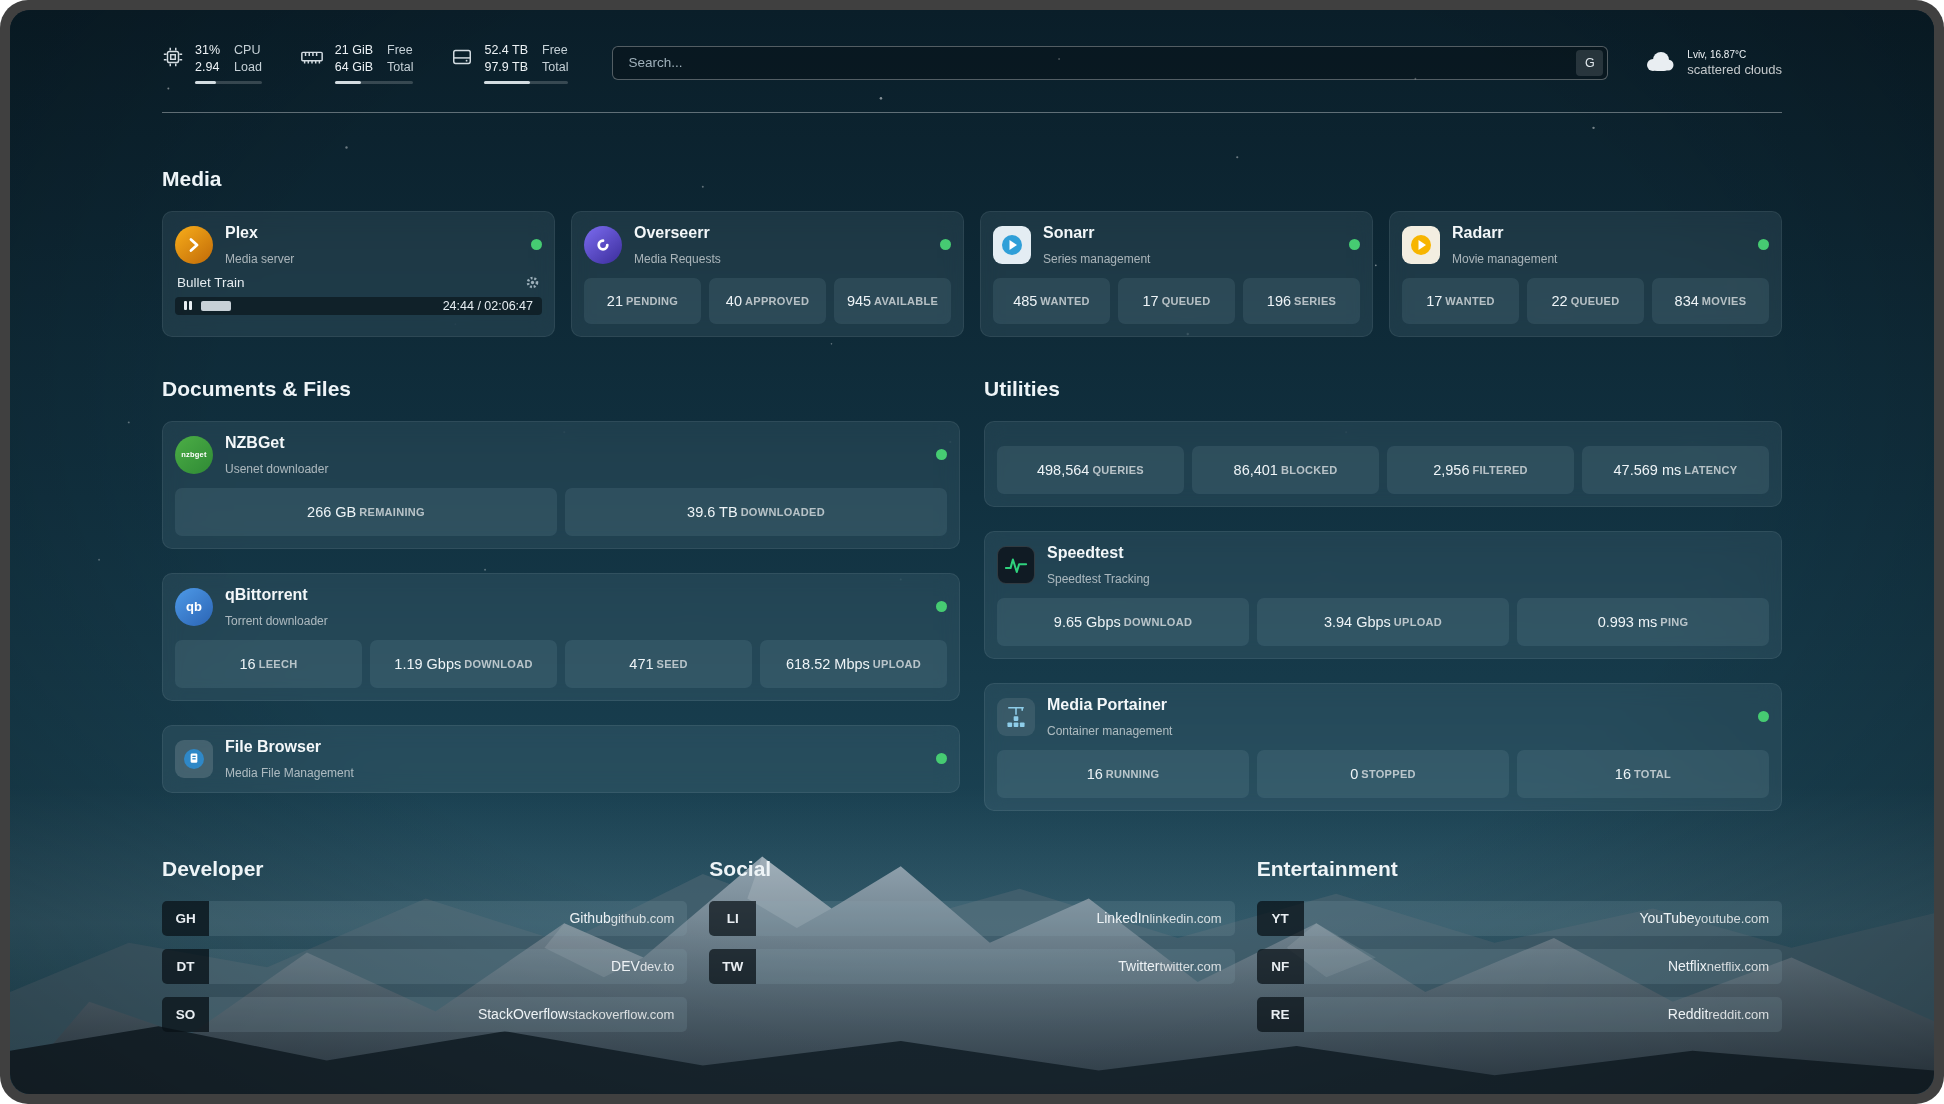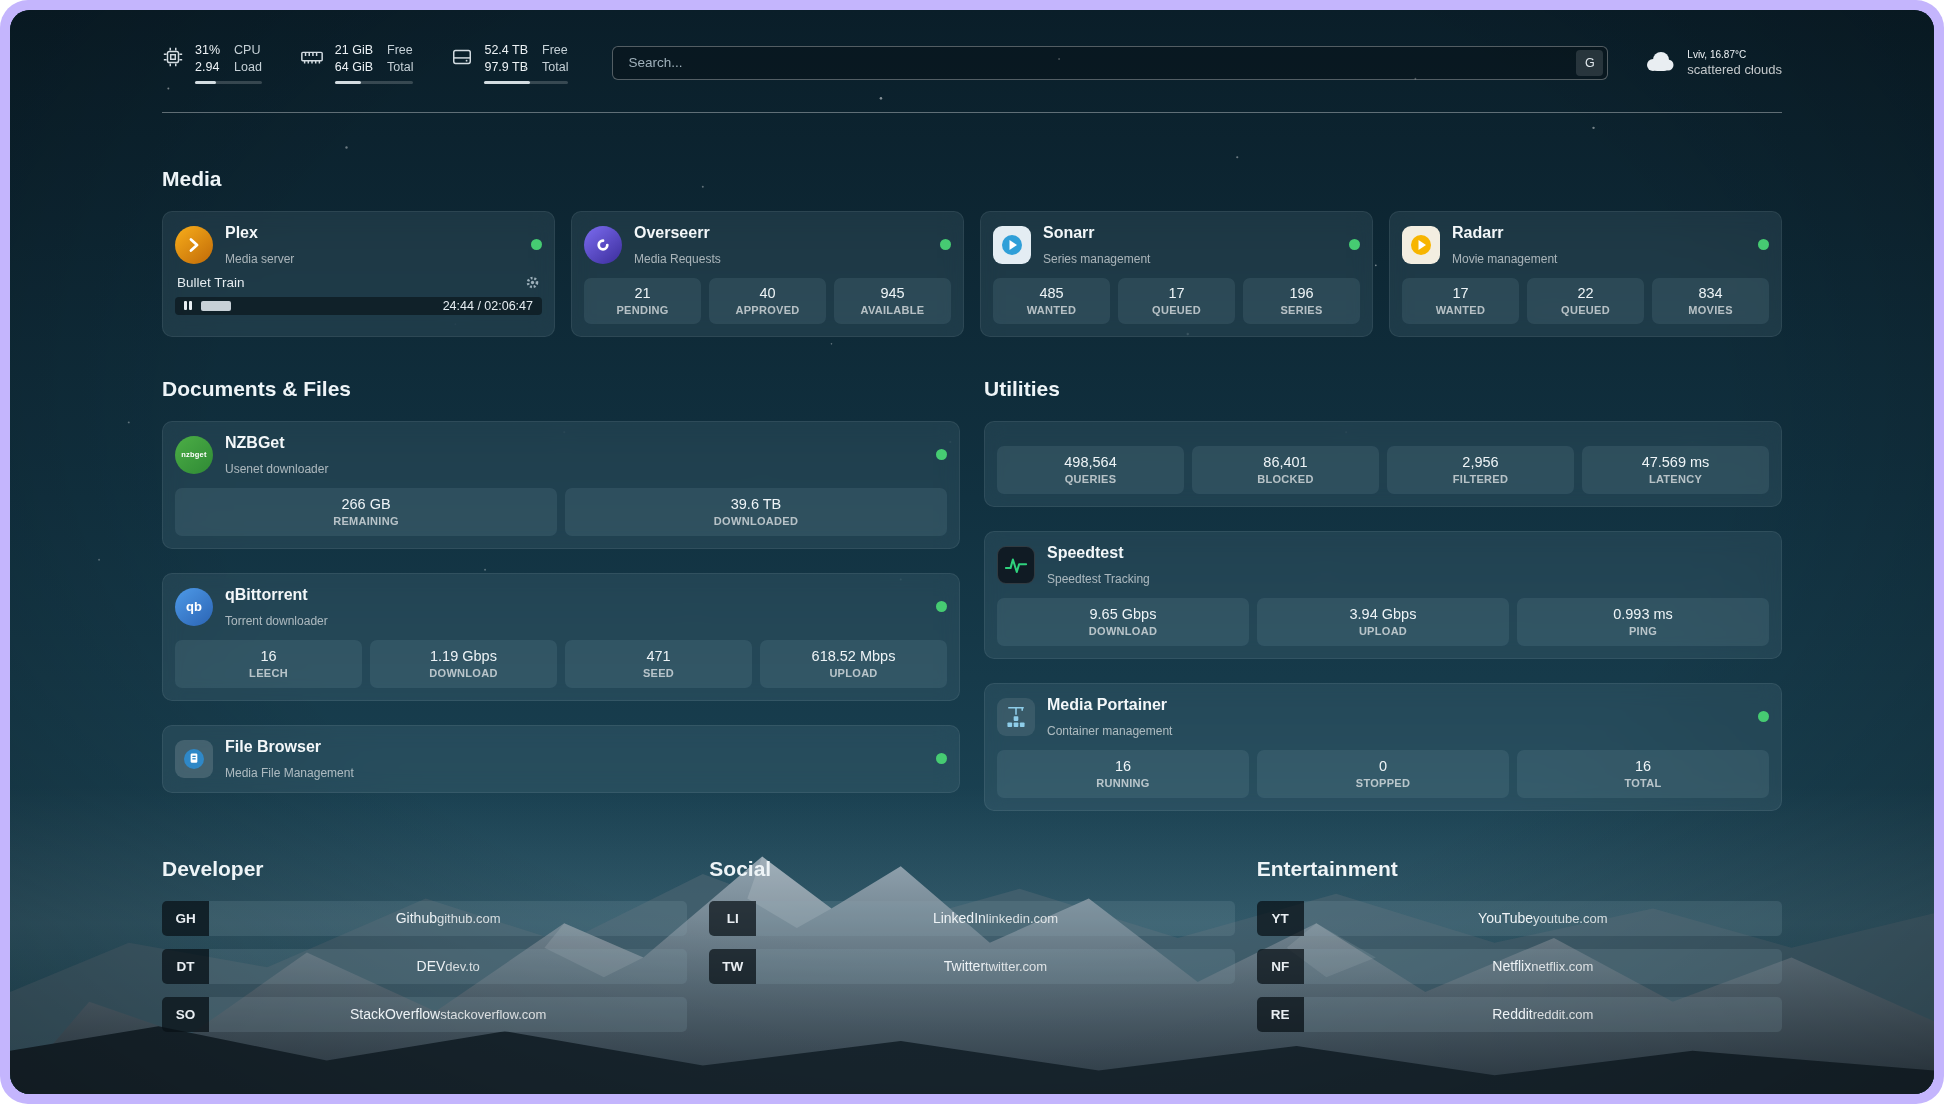--- a/index.html
+++ b/index.html
@@ -1,18 +1,18 @@
 <!DOCTYPE html>
 <html><head>
 <meta charset="utf-8">
 <style>
   html,body{margin:0;padding:0;background:#ffffff;}
   body{width:1944px;height:1104px;font-family:"Liberation Sans","DejaVu Sans",sans-serif;-webkit-font-smoothing:antialiased;}
   *{box-sizing:border-box;}
-  .frame{position:relative;width:1944px;height:1104px;background:#c4b5fd;border-radius:28px;padding:10px;}
+  .frame{position:relative;width:1944px;height:1104px;background:#404040;border-radius:28px;padding:10px;}
   .screen{position:relative;width:100%;height:100%;border-radius:20px;overflow:hidden;background:#0c2230;}
   .bg{position:absolute;inset:0;z-index:0;}
   .bg svg{display:block;width:100%;height:100%;}
   .vignette{position:absolute;inset:0;z-index:1;background:radial-gradient(ellipse at 50% 40%, transparent 55%, rgba(0,0,0,.28) 100%);pointer-events:none;}
   .content{position:relative;z-index:2;width:1620px;margin:0 auto;color:#e9eef2;}
 
   
   .top{display:flex;align-items:center;padding-top:32px;}
   .metrics{display:flex;gap:38px;align-items:center;}
   .metric{display:flex;align-items:flex-start;gap:11px;}
@@ -41,21 +41,21 @@
 
   .card{background:rgba(128,160,176,.14);border:1px solid rgba(255,255,255,.07);border-radius:10px;padding:12px;backdrop-filter:blur(10px);}
   .card-head{display:flex;align-items:center;gap:12px;}
   .app-icon{width:38px;height:38px;border-radius:50%;display:flex;align-items:center;justify-content:center;flex:none;overflow:hidden;}
   .app-icon.sq{border-radius:9px;}
   .app-titles{display:flex;flex-direction:column;gap:10px;min-width:0;}
   .app-name{font-size:16px;font-weight:600;color:#f3f7f9;white-space:nowrap;cursor:pointer;}
   .app-sub{font-size:12px;color:rgba(255,255,255,.62);white-space:nowrap;}
   .dot{width:11px;height:11px;border-radius:50%;background:#46cb72;margin-left:auto;flex:none;}
   .stats{display:grid;grid-auto-flow:column;grid-auto-columns:1fr;gap:8px;margin-top:12px;}
-  .stat{background:rgba(150,180,195,.13);border-radius:7px;height:48px;display:flex;flex-direction:column;align-items:center;justify-content:center;gap:3px;}
+  .stat{background:rgba(150,180,195,.13);border-radius:7px;height:48px;display:flex;flex-direction:row;align-items:center;justify-content:center;gap:3px;}
   .media-grid .stat{height:46px;}
   .stat-value{font-size:14.5px;color:#eef4f7;}
   .stat-label{font-size:11px;font-weight:700;letter-spacing:.3px;color:rgba(255,255,255,.66);}
 
   
   .plex-title-row{display:flex;align-items:center;justify-content:space-between;margin:9px 2px 7px 2px;}
   .plex-title{font-size:13.5px;color:#e4ebef;}
   .gear{cursor:pointer;display:flex;align-items:center;}
   .pbar{height:18px;background:rgba(5,12,17,.55);border-radius:4px;display:flex;align-items:center;padding:0 9px;gap:9px;}
   .pause{display:inline-flex;gap:2.5px;cursor:pointer;}
@@ -74,21 +74,21 @@
   .icon-qb span{font-size:13px;font-weight:700;color:#fff;}
   .icon-fb{background:rgba(255,255,255,.14);}
   .icon-speedtest{background:#101b24;border:1px solid rgba(255,255,255,.14);}
   .icon-portainer{background:rgba(255,255,255,.09);}
 
   
   .bm-block{margin-top:46px;}
   .bm-grid{display:grid;grid-template-columns:repeat(3,1fr);gap:0 22px;align-items:start;}
   .bm-row{display:flex;height:35px;margin-bottom:13px;border-radius:5px;overflow:hidden;cursor:pointer;}
   .bm-abbr{width:47px;background:rgba(8,16,22,.72);color:#e9eef2;display:flex;align-items:center;justify-content:center;font-size:13.5px;font-weight:600;flex:none;}
-  .bm-body{flex:1;background:rgba(140,170,185,.17);display:flex;align-items:center;justify-content:center;padding:0 13px;min-width:0;}
+  .bm-body{flex:1;background:rgba(140,170,185,.17);display:flex;align-items:center;justify-content:flex-end;padding:0 13px;min-width:0;}
   .bm-name{font-size:14px;color:#edf2f5;}
   .bm-url{font-size:13px;color:rgba(255,255,255,.78);}
 </style>
 </head>
 <body>
 
 <div class="frame">
 <div class="screen">
 
   <div class="bg">

